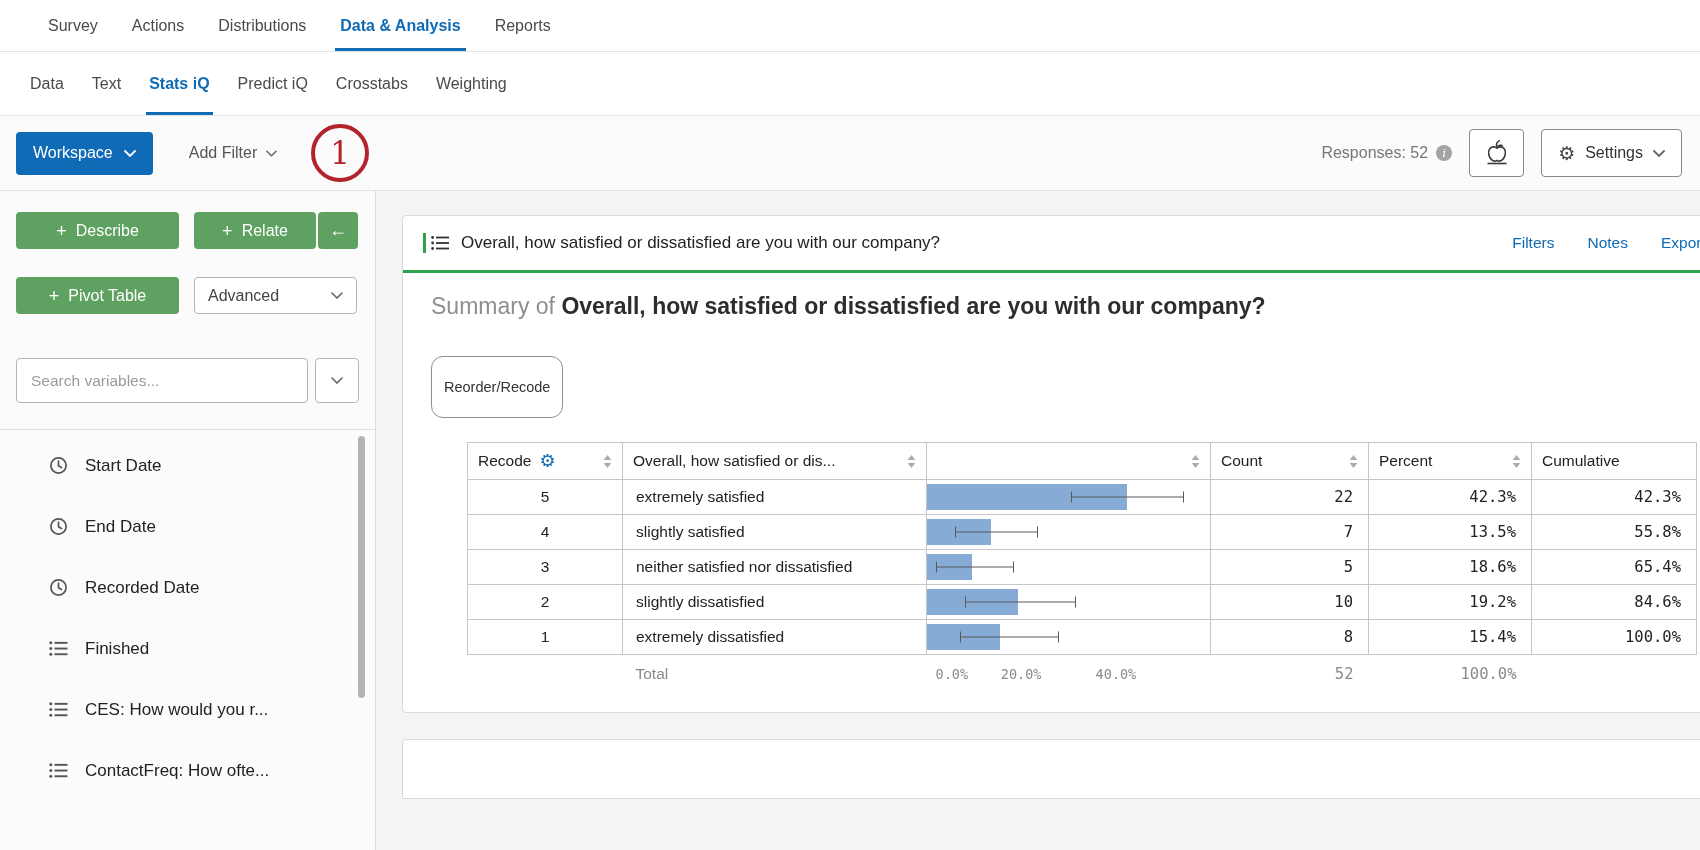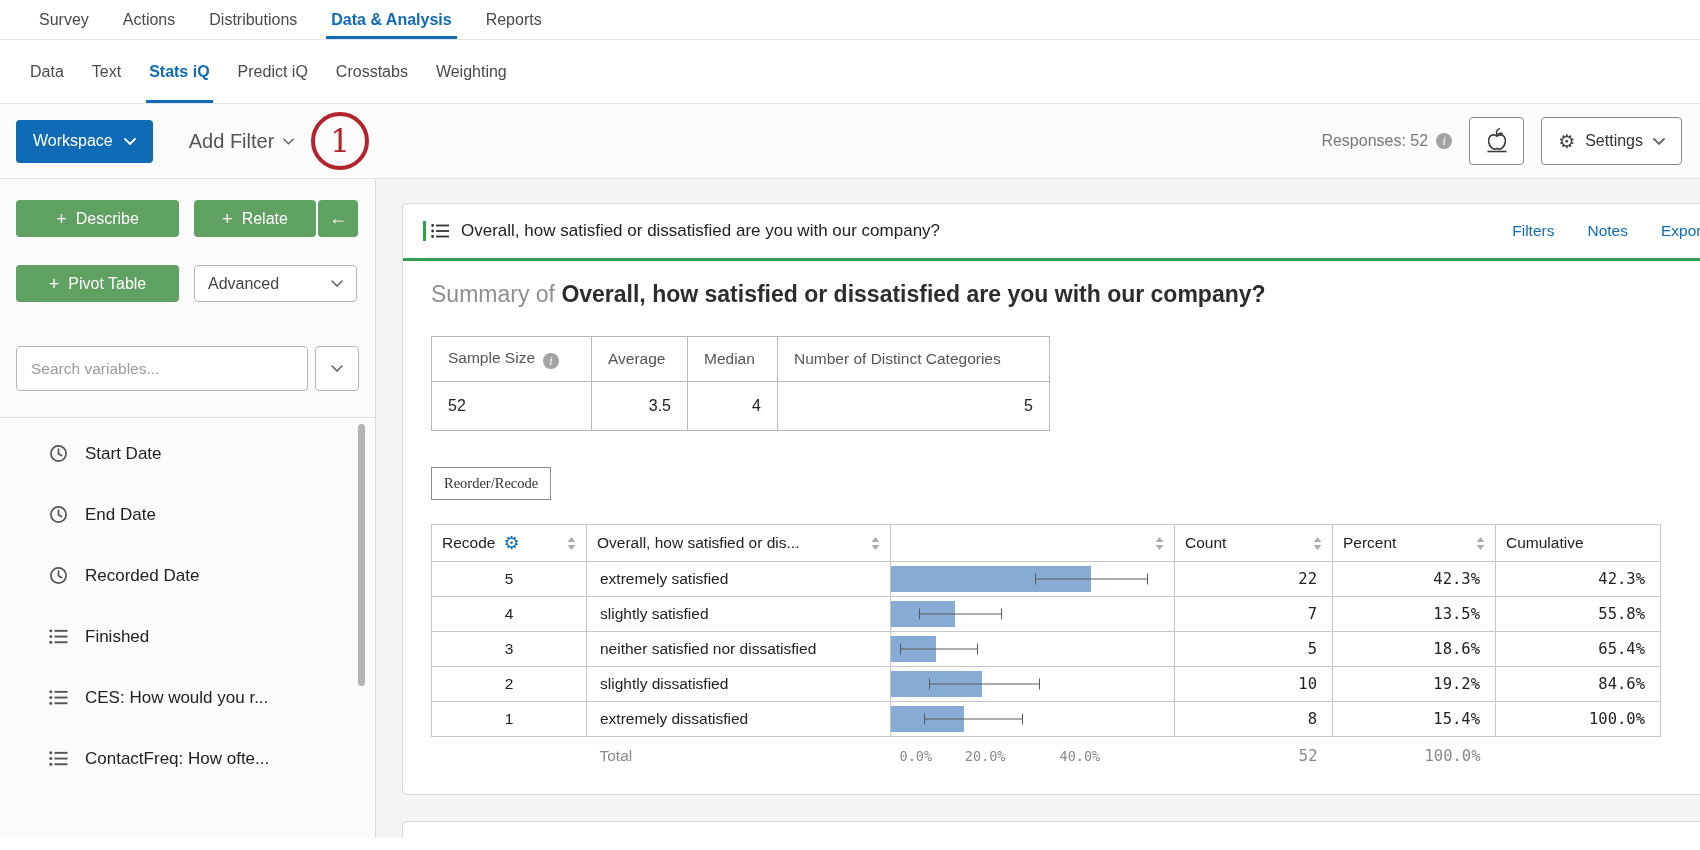--- a/index.html
+++ b/index.html
@@ -1,20 +1,20 @@
 <!DOCTYPE html>
 <html><head>
 <meta charset="utf-8">
 <style>
   * { margin:0; padding:0; box-sizing:border-box; }
   html,body { width:1700px; height:850px; overflow:hidden; background:#fff;
     font-family:"Liberation Sans", sans-serif; color:#333; }
 
   
-  .top-nav { height:40px; display:flex; align-items:stretch; padding-left:22px;
+  .top-nav { height:52px; display:flex; align-items:stretch; padding-left:31px;
     border-bottom:1px solid #e4e4e4; background:#fff; }
   .top-nav .nav-item { display:flex; align-items:center; padding:0 17px; font-size:16px;
     color:#4a4a4a; cursor:pointer; position:relative; white-space:nowrap; }
   .top-nav .nav-item.active { color:#0f6bb5; font-weight:bold; }
   .top-nav .nav-item.active::after { content:""; position:absolute; left:12px; right:12px;
     bottom:0; height:3px; background:#0f6bb5; }
 
   
   .sub-nav { height:64px; display:flex; align-items:stretch; padding-left:16px;
     border-bottom:1px solid #e4e4e4; background:#fff; }
@@ -23,21 +23,21 @@
   .sub-nav .nav-item.active { color:#0f6bb5; font-weight:bold; }
   .sub-nav .nav-item.active::after { content:""; position:absolute; left:11px; right:11px;
     bottom:0; height:3px; background:#0f6bb5; }
 
   
   .toolbar { height:75px; background:#fbfbfb; border-bottom:1px solid #e3e3e3;
     display:flex; align-items:center; padding:0 18px 0 16px; position:relative; }
   .btn-workspace { background:#0f6bb5; color:#fff; border:none; border-radius:4px;
     height:43px; padding:0 17px; font-size:16px; display:flex; align-items:center; gap:11px;
     cursor:pointer; font-family:inherit; }
-  .add-filter { margin-left:36px; color:#555; font-size:20px; display:flex; gap:9px;
+  .add-filter { margin-left:36px; color:#555; font-size:16px; display:flex; gap:9px;
     align-items:center; cursor:pointer; }
   .annotation { position:absolute; left:311px; top:8px; width:58px; height:58px;
     border:4px solid #b3232b; border-radius:50%; color:#b3232b;
     font-family:"DejaVu Serif", serif; font-size:31px; display:flex; align-items:center;
     justify-content:center; background:transparent; }
   .toolbar-right { margin-left:auto; display:flex; align-items:center; gap:17px; }
   .responses { color:#777; font-size:16px; display:flex; align-items:center; gap:8px; }
   .info-i { display:inline-flex; width:16px; height:16px; border-radius:50%;
     background:#a3a3a3; color:#fff; font-size:11px; align-items:center; justify-content:center;
     font-family:"DejaVu Serif", serif; font-style:italic; flex:none; }
@@ -104,24 +104,24 @@
 
   table { border-collapse:collapse; }
   .summary-table { margin-top:28px; }
   .summary-table th, .summary-table td { border:1px solid #b9b9b9; padding:0 16px; }
   .summary-table th { height:45px; font-weight:400; color:#555; font-size:15.5px;
     text-align:left; }
   .summary-table td { height:49px; font-size:16px; color:#222; }
   .al { text-align:left; } .ar { text-align:right; }
   .summary-table .info-i { margin-left:8px; vertical-align:-2px; }
 
-  .btn-reorder { margin-top:36px; background:#fff; border:1px solid #8f8f8f; border-radius:0;
-    padding:7px 12px; font-size:14.5px; color:#333; cursor:pointer; font-family:Liberation Serif, serif; }
-
-  .data-table { margin-top:24px; width:1229px; table-layout:fixed; }
+  .btn-reorder { margin-top:36px; background:#fff; border:1px solid #8f8f8f; border-radius:12px;
+    padding:22px 12px; font-size:14.5px; color:#333; cursor:pointer; font-family:Liberation Sans, sans-serif; }
+
+  .data-table { margin-top:24px; width:1229px; table-layout:fixed;margin-left:36px; }
   .data-table th, .data-table td { border:1px solid #c6c6c6; }
   .data-table th { height:37px; font-weight:400; color:#222; font-size:15.5px; padding:0 10px; }
   .th-flex { display:flex; align-items:center; gap:8px; }
   .th-flex .sort { margin-left:auto; flex:none; }
   .gear-blue { color:#0f6bb5; font-size:18px; cursor:pointer; }
   .data-table td { height:35px; font-size:15.5px; color:#222; }
   .cell-recode { text-align:center; font-size:16px; }
   .cell-label { padding-left:13px; }
   .cell-chart { position:relative; padding:0; }
   .bar { position:absolute; left:0; top:4px; bottom:4px; background:#86abd4; }
@@ -391,38 +391,20 @@
   <span class="card-link">Export</span>
 </div>
         <div class="card-close">✕</div>
       </div>
 
       <div class="card-body">
         <div class="summary-heading">
           <span class="summary-prefix">Summary of </span><span class="summary-title">Overall, how satisfied or dissatisfied are you with our company?</span>
         </div>
 
-        <table class="summary-table">
-          <tbody>
-              <tr>
-            <th style="width:160px">
-              <span>Sample Size</span><span class="info-i">i</span>
-            </th>
-            <th style="width:96px">Average</th>
-            <th style="width:90px">Median</th>
-            <th style="width:272px">Number of Distinct Categories</th>
-          </tr>
-          <tr>
-            <td class="al">52</td>
-            <td class="ar">3.5</td>
-            <td class="ar">4</td>
-            <td class="ar">5</td>
-          </tr>
-        </tbody>
-          </table>
 
         <button class="btn-reorder">Reorder/Recode</button>
 
         <table class="data-table">
           <colgroup>
             <col style="width:155px">
               <col style="width:304px">
               <col style="width:284px">
             <col style="width:158px">
               <col style="width:163px">

